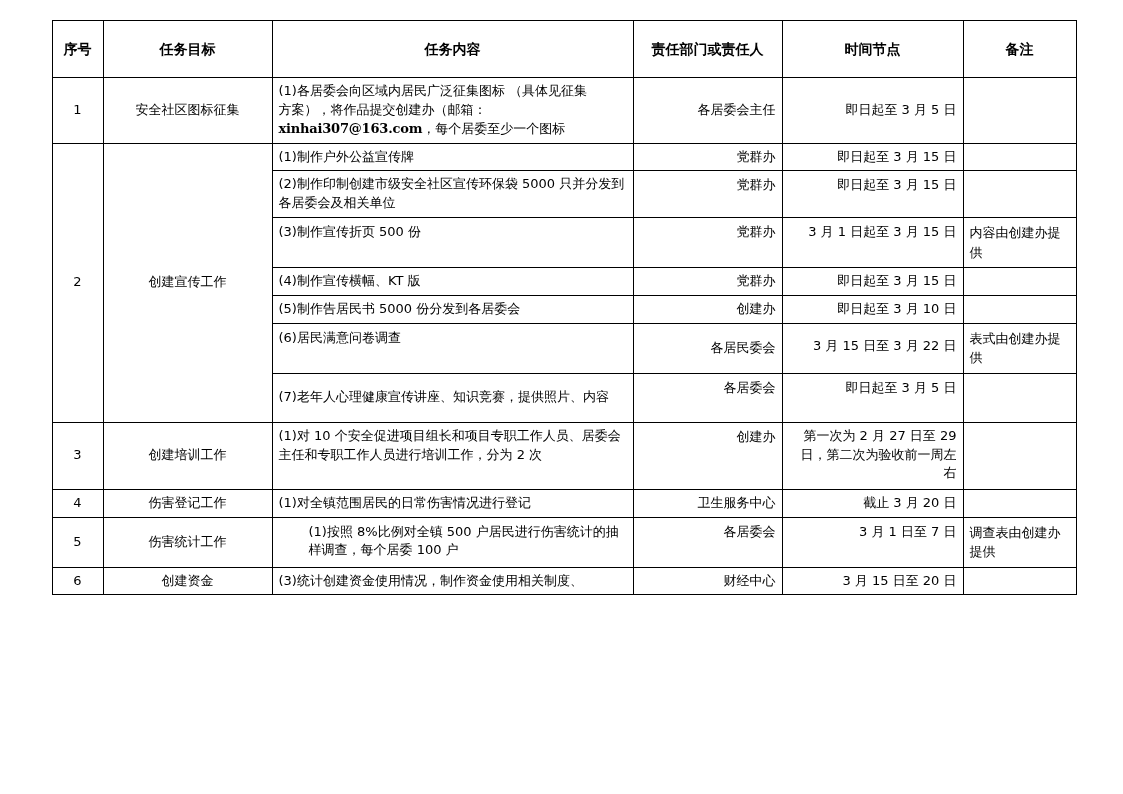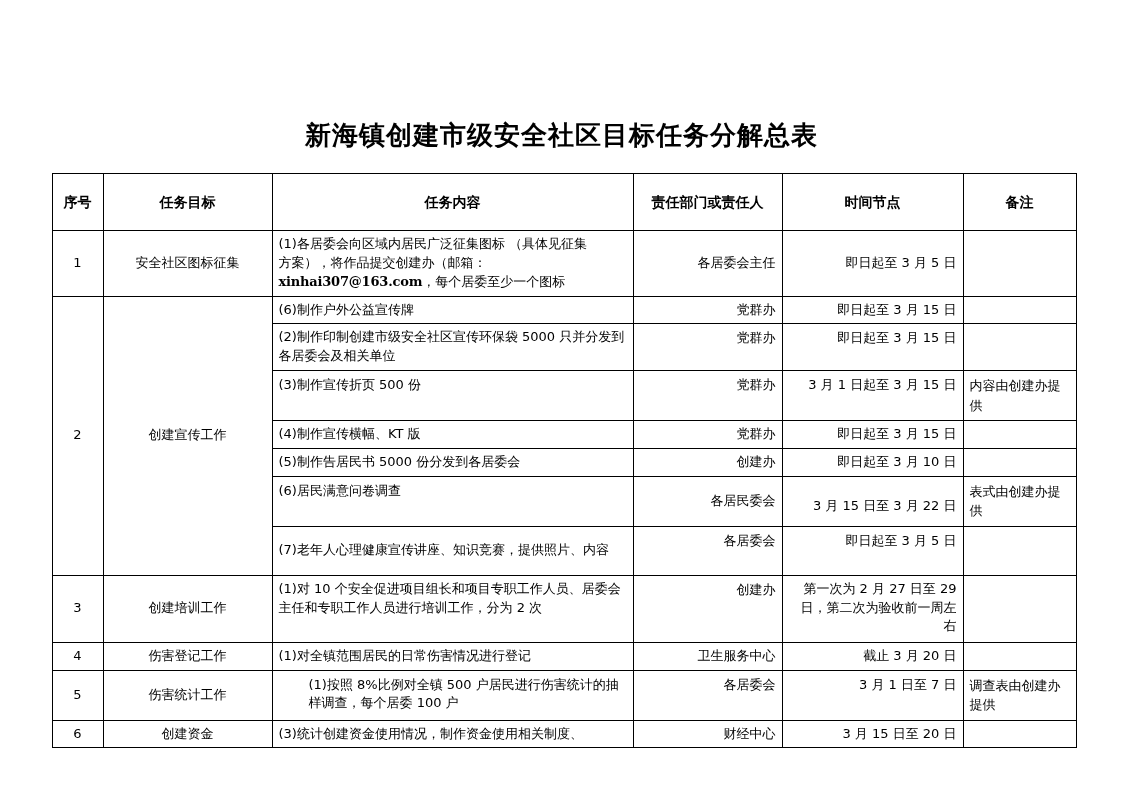--- a/index.html
+++ b/index.html
@@ -68,21 +68,20 @@
     font-weight: bold;
     letter-spacing: -0.2px;
   }
   .cell-multiline { line-height: 1.5; }
 </style>
 </head>
 <body>
 
 <div class="page">
 
-  <h1 class="doc-title">新海镇创建市级安全社区目标任务分解总表</h1>
 
   <div class="table-wrap">
     <table class="main">
       <thead>
         <tr>
           <th class="c-seq">序号</th>
           <th class="c-goal">任务目标</th>
           <th class="c-cont">任务内容</th>
           <th class="c-dept" style="text-align:center;padding-left:4px;">责任部门或责任人</th>
           <th class="c-time" style="text-align:center;padding-left:4px;">时间节点</th>
@@ -102,21 +101,21 @@
             </div>
           </td>
           <td class="c-dept">各居委会主任</td>
           <td class="c-time">即日起至 3 月 5 日</td>
           <td class="c-note"></td>
         </tr>
 
         <tr>
           <td class="c-seq" rowspan="7">2</td>
           <td class="c-goal" rowspan="7">创建宣传工作</td>
-          <td class="c-cont">(6)制作户外公益宣传牌</td>
+          <td class="c-cont">(1)制作户外公益宣传牌</td>
           <td class="c-dept">党群办</td>
           <td class="c-time">即日起至 3 月 15 日</td>
           <td class="c-note"></td>
         </tr>
         <tr>
           <td class="c-cont cell-multiline">(2)制作印制创建市级安全社区宣传环保袋 5000 只并分发到各居委会及相关单位</td>
           <td class="c-dept" style="vertical-align:top;padding-top:5px;">党群办</td>
           <td class="c-time" style="vertical-align:top;padding-top:5px;">即日起至 3 月 15 日</td>
           <td class="c-note"></td>
         </tr>
@@ -134,21 +133,21 @@
         </tr>
         <tr>
           <td class="c-cont">(5)制作告居民书 5000 份分发到各居委会</td>
           <td class="c-dept">创建办</td>
           <td class="c-time">即日起至 3 月 10 日</td>
           <td class="c-note"></td>
         </tr>
         <tr>
           <td class="c-cont" style="height:40px;vertical-align:top;padding-top:5px;">(6)居民满意问卷调查</td>
           <td class="c-dept" style="vertical-align:top;padding-top:15px;">各居民委会</td>
-          <td class="c-time" style="vertical-align:top;padding-top:20px;">3 月 15 日至 3 月 22 日</td>
+          <td class="c-time" style="vertical-align:top;padding-top:13px;">3 月 15 日至 3 月 22 日</td>
           <td class="c-note" style="vertical-align:top;padding-top:5px;line-height:1.5;">表式由创建办提供</td>
         </tr>
         <tr>
           <td class="c-cont cell-multiline" style="height:40px;">(7)老年人心理健康宣传讲座、知识竞赛，提供照片、内容</td>
           <td class="c-dept" style="vertical-align:top;padding-top:5px;">各居委会</td>
           <td class="c-time" style="vertical-align:top;padding-top:5px;">即日起至 3 月 5 日</td>
           <td class="c-note"></td>
         </tr>
 
         <tr>

